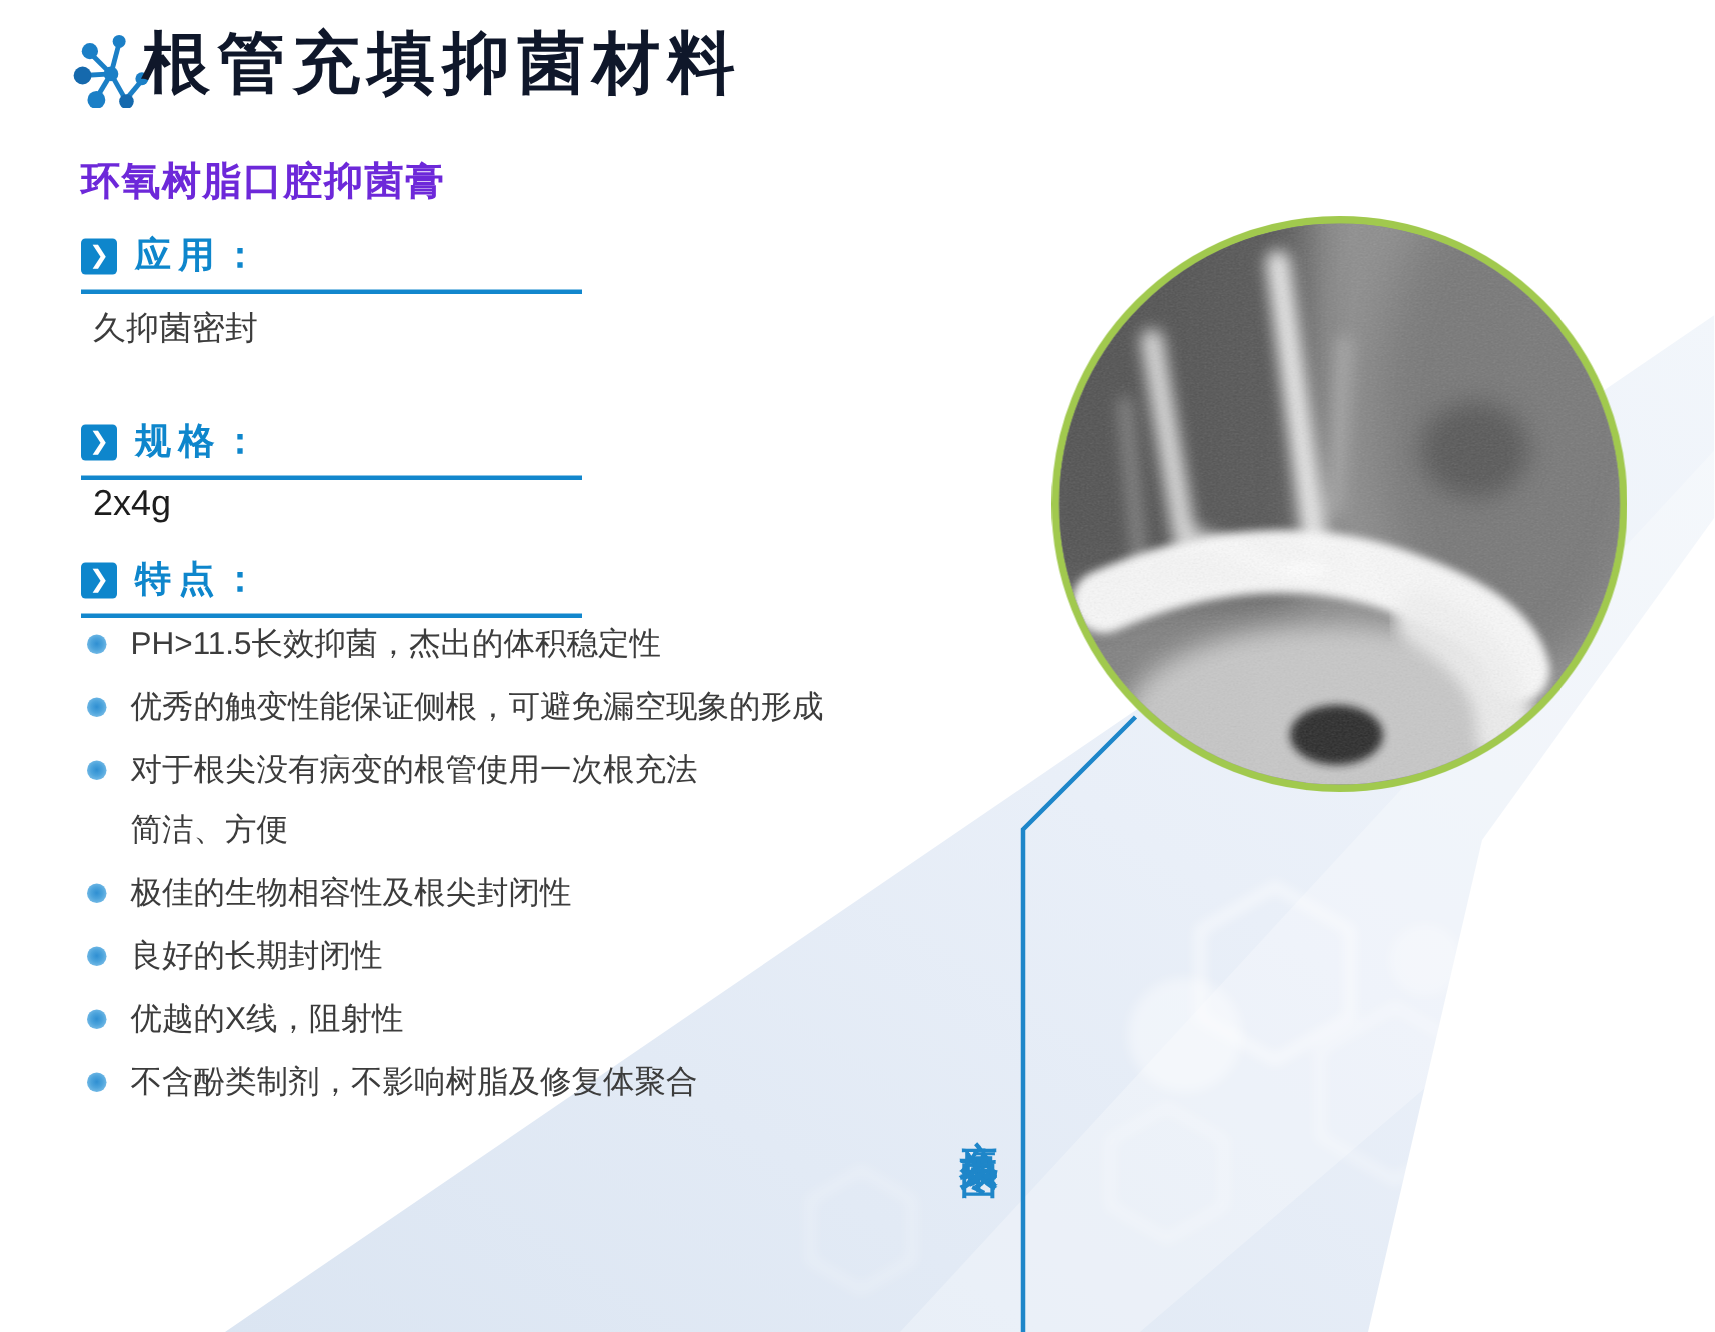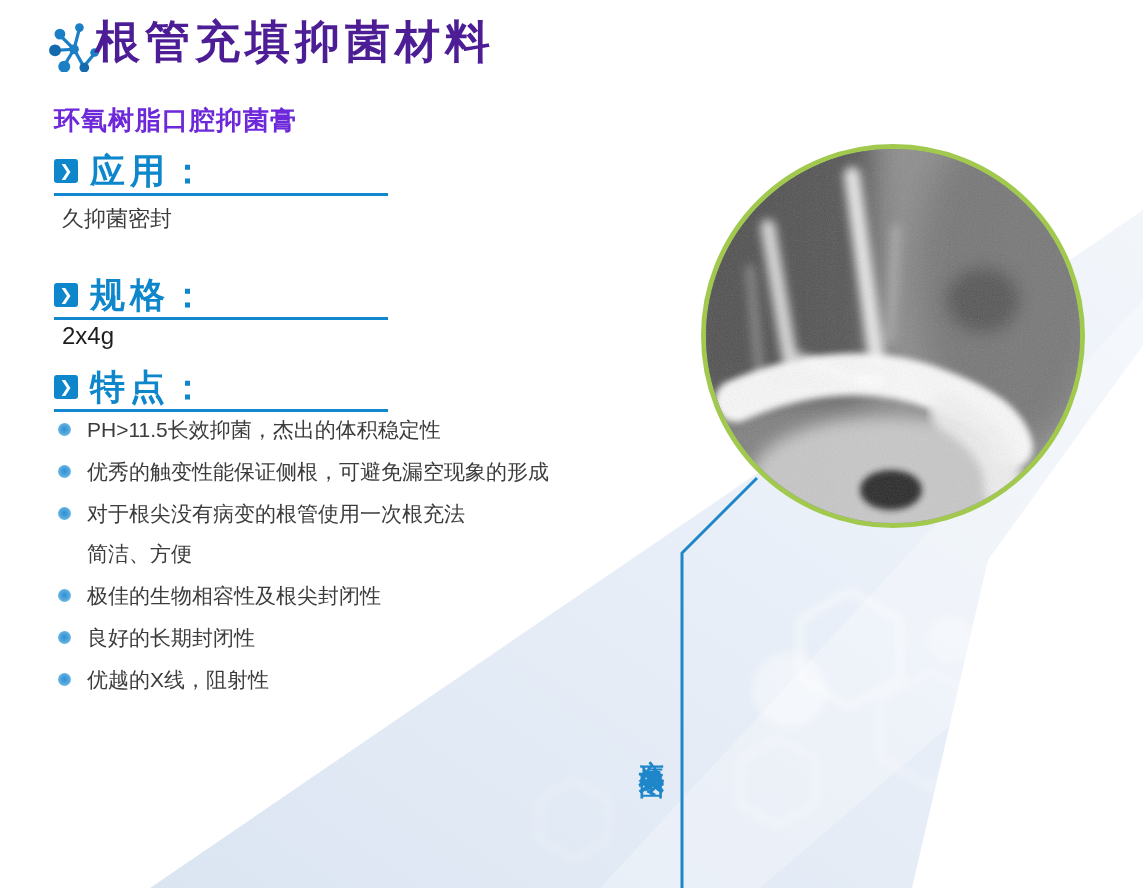--- a/index.html
+++ b/index.html
@@ -3,33 +3,33 @@
 <meta charset="utf-8">
 <style>
   html,body{margin:0;padding:0;background:#fff;}
   .page{position:relative;width:1143px;height:888px;overflow:hidden;background:#ffffff;
         font-family:"Liberation Sans","DejaVu Sans",sans-serif;}
   .bg{position:absolute;left:0;top:0;width:1143px;height:888px;}
 
   
   .logo{position:absolute;left:48px;top:20px;width:52px;height:54px;}
   .title{position:absolute;left:95px;top:16px;margin:0;font-size:45px;line-height:52px;
-         font-weight:900;letter-spacing:5px;color:#4c1d95;}
+         font-weight:900;letter-spacing:5px;color:#0f172a;}
   .subtitle{position:absolute;left:52px;top:101px;margin:2px;font-size:26px;font-weight:800;
             letter-spacing:1px;color:#6d28d9;}
 
   
   .sec-header{position:absolute;left:54px;width:334px;display:flex;align-items:center;gap:12px;
               padding-bottom:9px;border-bottom:3px solid #1287cd;}
   .sec-header.app{top:157px;}
   .sec-header.spec{top:281px;}
   .sec-header.feat{top:373px;}
   .chev{width:24px;height:24px;flex:0 0 24px;background:#0e86cc;color:#ffffff;border-radius:3px;
         font-size:16px;line-height:24px;text-align:center;font-weight:bold;}
-  .sec-title{font-size:35px;font-weight:800;color:#0e86cc;letter-spacing:5px;line-height:27px;}
+  .sec-title{font-size:24px;font-weight:800;color:#0e86cc;letter-spacing:5px;line-height:27px;}
 
   .app-body{position:absolute;left:62px;top:203px;width:380px;font-size:22px;line-height:32px;color:#3c3c3c;}
   .app-body p{margin:0;}
   .spec-value{position:absolute;left:62px;top:322px;font-size:24px;color:#1d1d1d;}
 
   
   .features{position:absolute;left:58px;top:416px;width:520px;margin:0;padding:0;list-style:none;}
   .features li{position:relative;padding-left:29px;margin-bottom:14px;font-size:21px;line-height:28px;color:#3c3c3c;}
   .dot{position:absolute;left:0;top:7px;width:13px;height:13px;border-radius:50%;
        background:radial-gradient(circle at 50% 48%, #2f8fd2 0%, #4da4dc 42%, #93cbee 100%);}
@@ -135,20 +135,24 @@
       <span class="ft">极佳的生物相容性及根尖封闭性</span>
     </li>
     <li>
       <span class="dot"></span>
       <span class="ft">良好的长期封闭性</span>
     </li>
     <li>
       <span class="dot"></span>
       <span class="ft">优越的X线，阻射性</span>
     </li>
+    <li>
+      <span class="dot"></span>
+      <span class="ft">不含酚类制剂，不影响树脂及修复体聚合</span>
+    </li>
   </ul>
 
   <div class="xray">
     <svg viewBox="0 0 374 374" aria-hidden="true">
       <defs>
         <linearGradient id="xbase" x1="0" y1="0" x2="1" y2="0">
           <stop offset="0" stop-color="#7e7e7e"></stop>
           <stop offset="0.45" stop-color="#8d8d8d"></stop>
           <stop offset="1" stop-color="#979797"></stop>
         </linearGradient>

